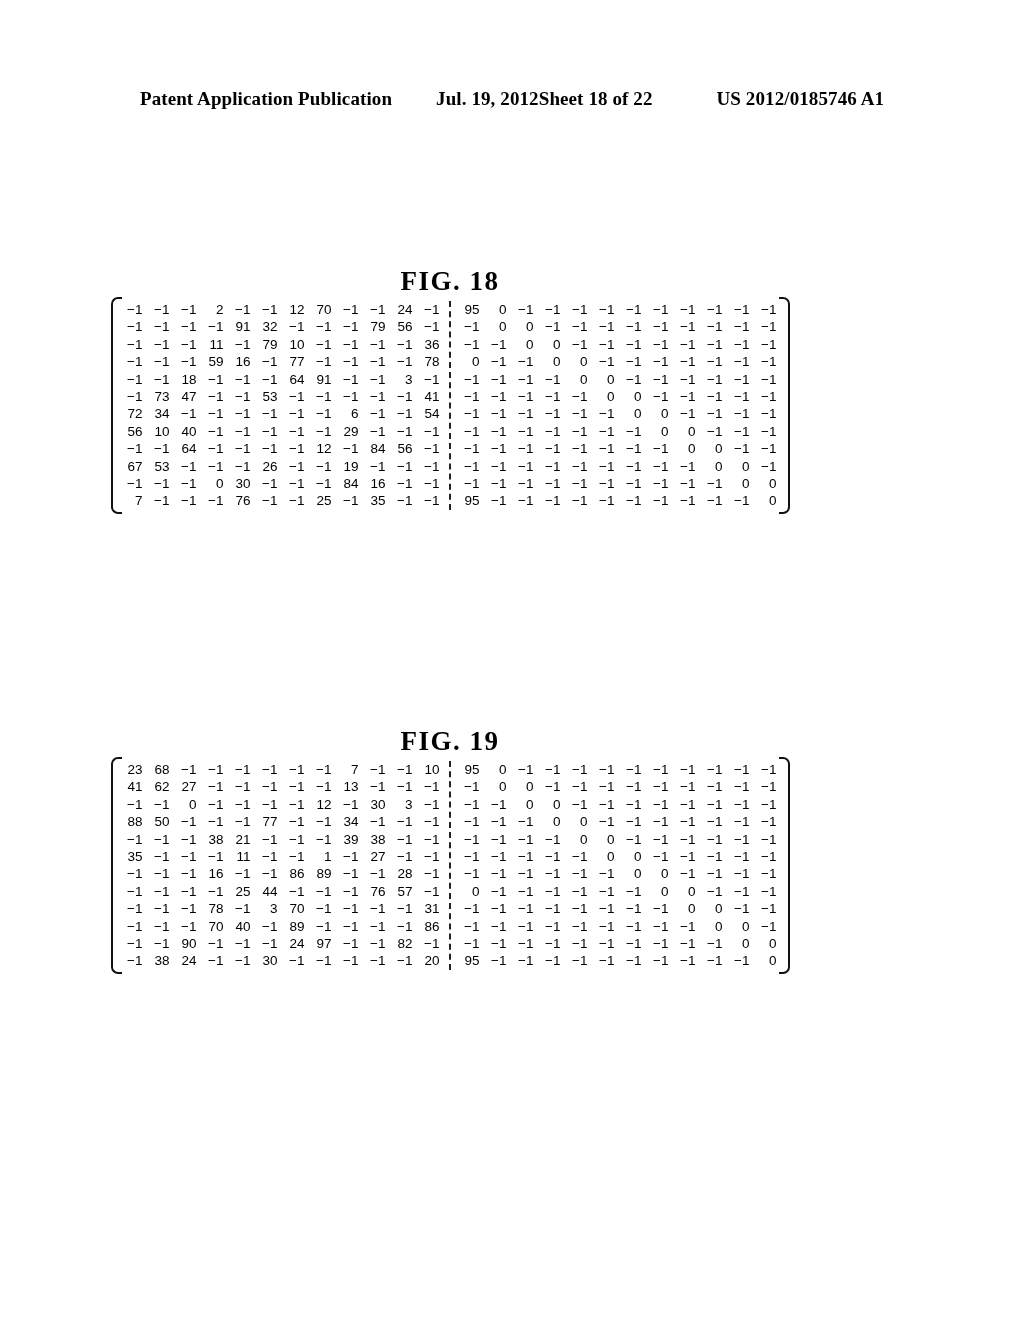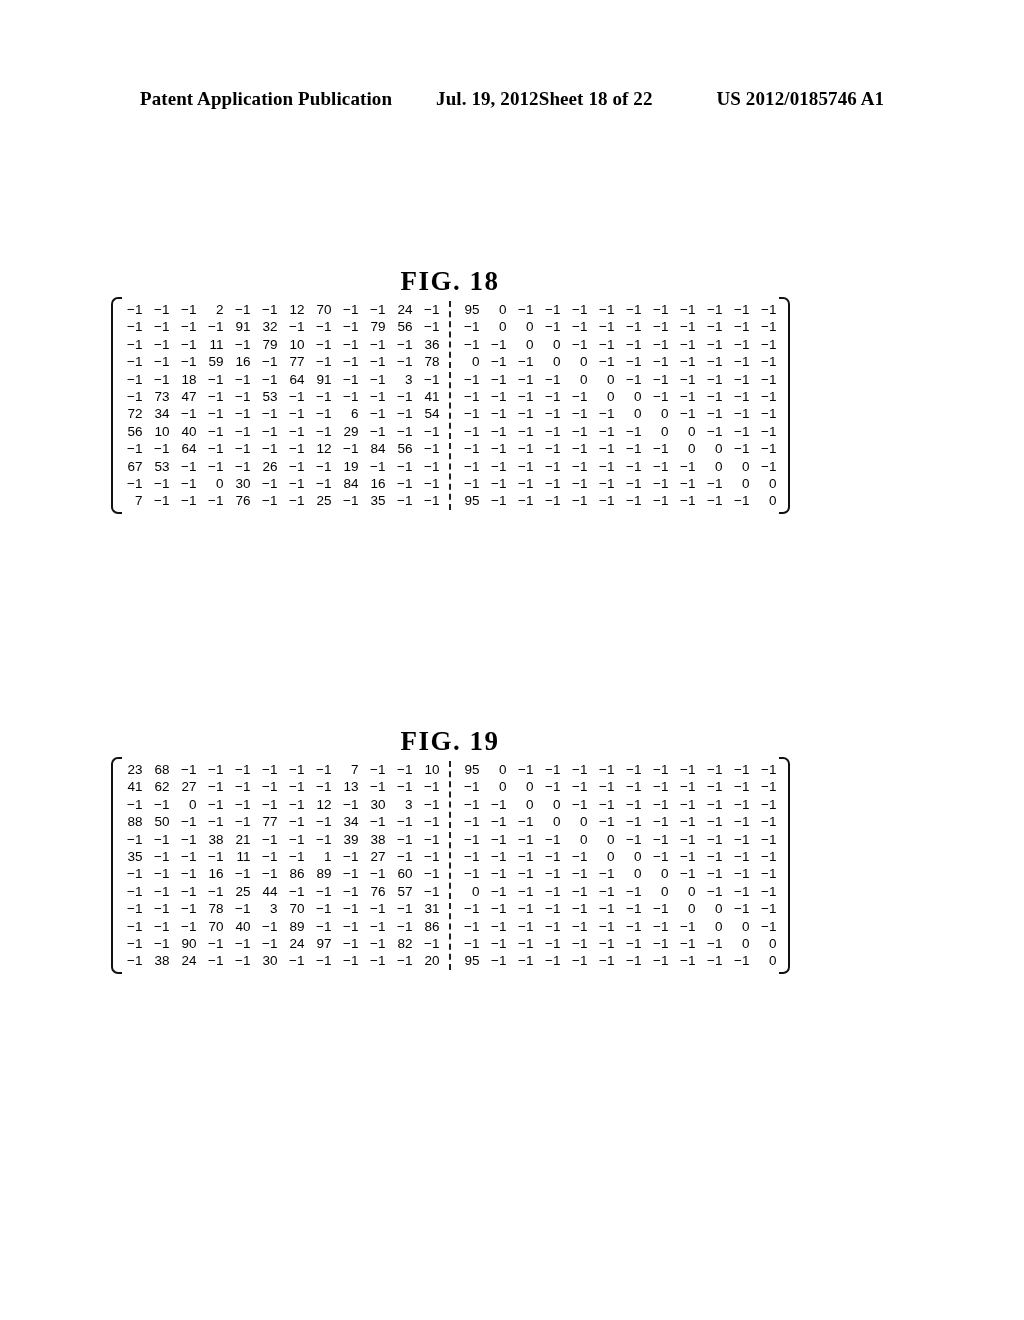--- a/index.html
+++ b/index.html
@@ -582,21 +582,21 @@
               <span class="cell">−1</span>
               <span class="cell">−1</span>
               <span class="cell">−1</span>
               <span class="cell">16</span>
               <span class="cell">−1</span>
               <span class="cell">−1</span>
               <span class="cell">86</span>
               <span class="cell">89</span>
               <span class="cell">−1</span>
               <span class="cell">−1</span>
-              <span class="cell">60</span>
+              <span class="cell">28</span>
               <span class="cell">−1</span>
             </div>
             <div class="mrow">
               <span class="cell">−1</span>
               <span class="cell">−1</span>
               <span class="cell">−1</span>
               <span class="cell">−1</span>
               <span class="cell">25</span>
               <span class="cell">44</span>
               <span class="cell">−1</span>

